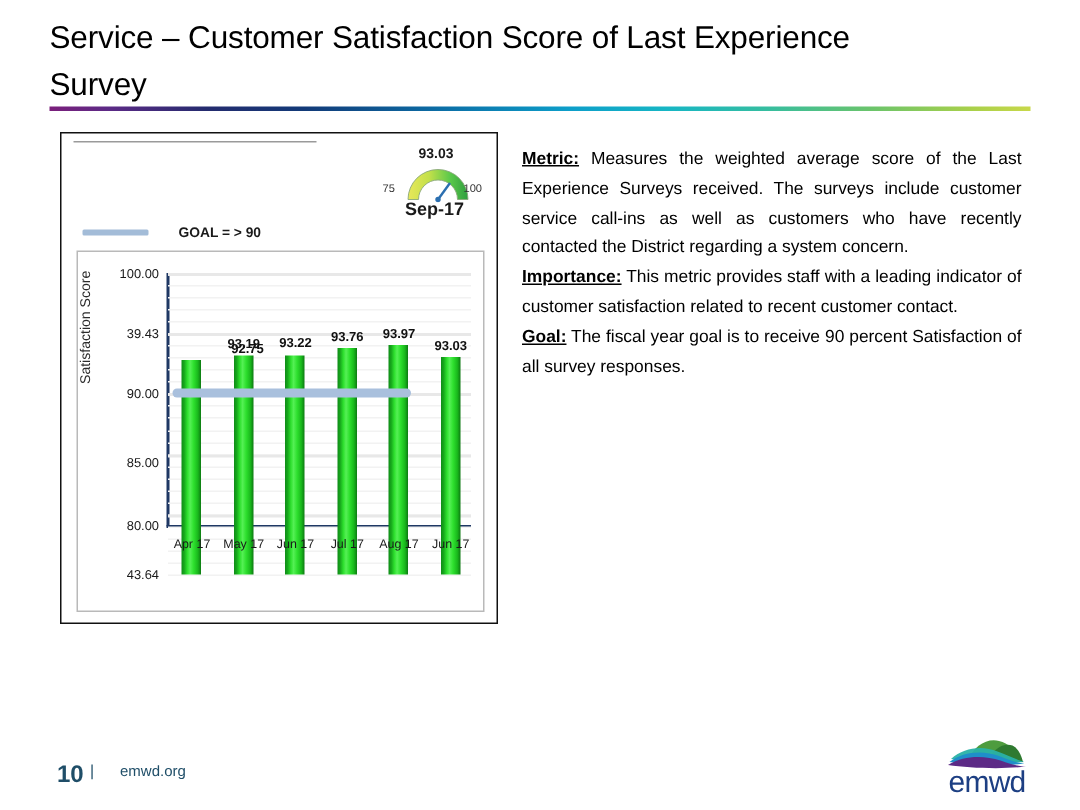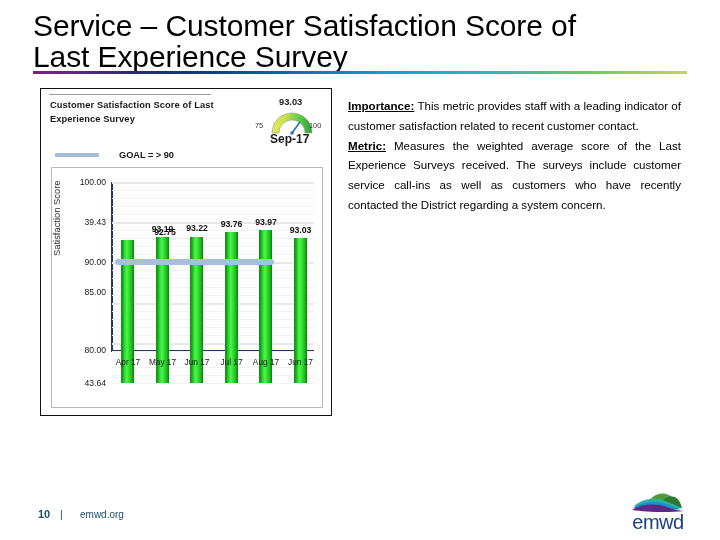--- a/index.html
+++ b/index.html
@@ -10,21 +10,21 @@
     width: 720px; height: 540px;
     position: relative; overflow: hidden;
     font-family: "Liberation Sans", sans-serif;
     color: #000000;
   }
 
   
   #slide-title {
     position: absolute;
     left: 33px; top: 10px; width: 600px;
-    font-size: 30px;
+    font-size: 21px;
     line-height: 31px;
     color: #000000;
     font-weight: 400;
     letter-spacing: -0.1px;
   }
   #title-rule {
     position: absolute;
     left: 33px; top: 71px; width: 654px; height: 3px;
     background: linear-gradient(to right,
         #7b1f7b 0%,
@@ -157,21 +157,21 @@
     text-align: justify; color: #000000;
   }
   #body-copy p { margin: 0; }
   #body-copy .lead {
     font-weight: bold; text-decoration: underline;
   }
 
   
   #footer-page {
     position: absolute; left: 38px; top: 508px;
-    font-size: 11px; color: #1f4e68; font-weight: 600;
+    font-size: 16px; color: #1f4e68; font-weight: 600;
   }
   #footer-sep {
     position: absolute; left: 60px; top: 508px;
     font-size: 10.5px; color: #1f4e68;
   }
   #footer-site {
     position: absolute; left: 80px; top: 509px;
     font-size: 10px; color: #1f4e68;
   }
   #footer-logo {
@@ -186,21 +186,20 @@
 </style>
 </head>
 <body>
 
 <div id="slide-title">Service – Customer Satisfaction Score of Last Experience Survey</div>
 <div id="title-rule"></div>
 
 <div id="chart-card">
 
   <div id="chart-header-rule"></div>
-  <div id="chart-title">Customer Satisfaction Score of Last Experience Survey</div>
 
   <div id="gauge-block">
     <div id="gauge-value">93.03</div>
     <svg id="gauge-svg" width="46" height="26" viewBox="0 0 46 26">
       <defs>
         <linearGradient id="gaugeGrad" x1="0" y1="0" x2="1" y2="0">
           <stop offset="0%" stop-color="#e8e85a"></stop>
           <stop offset="35%" stop-color="#c3e04a"></stop>
           <stop offset="70%" stop-color="#5cc94a"></stop>
           <stop offset="100%" stop-color="#2f9e3f"></stop>
@@ -251,21 +250,21 @@
         <div class="gridline minor" style="top: 30.08px;"></div>
         <div class="gridline minor" style="top: 22.04px;"></div>
         <div class="gridline minor" style="top: 14px;"></div>
         <div class="gridline" style="top: 14px;"></div>
         <div class="y-tick" style="top: 14px;">100.00</div>
         <div class="gridline" style="top: 54.2px;"></div>
         <div class="y-tick" style="top: 54.2px;">39.43</div>
         <div class="gridline" style="top: 94.4px;"></div>
         <div class="y-tick" style="top: 94.4px;">90.00</div>
         <div class="gridline" style="top: 134.6px;"></div>
-        <div class="y-tick" style="top: 124px;">85.00</div>
+        <div class="y-tick" style="top: 140px;">85.00</div>
         <div class="gridline" style="top: 174.8px;"></div>
         <div class="y-tick" style="top: 182px;">80.00</div>
         <div class="y-tick" style="top: 215px;">43.64</div>
         <div class="bar" style="left: 69px; top: 72.29px; height: 142.71px;"></div>
         <div class="bar-label" style="left: 59px; top: 59.29px; padding-left: 37px;">92.75</div>
         <div class="x-tick" style="left: 56px;">Apr 17</div>
         <div class="bar" style="left: 103.5px; top: 68.7524px; height: 146.248px;"></div>
         <div class="bar-label" style="left: 93.5px; top: 55.7524px;">93.19</div>
         <div class="x-tick" style="left: 90.5px;">May 17</div>
         <div class="bar" style="left: 138px; top: 68.5112px; height: 146.489px;"></div>
@@ -279,22 +278,23 @@
         <div class="x-tick" style="left: 194px;">Aug 17</div>
         <div class="bar" style="left: 241.5px; top: 70.0388px; height: 144.961px;"></div>
         <div class="bar-label" style="left: 231.5px; top: 57.0388px;">93.03</div>
         <div class="x-tick" style="left: 228.5px;">Jun 17</div>
         <div id="goal-line" style="top: 91.4px; left: 63px; right: 48px;"></div>
       </div>
   </div>
 </div>
 
 <div id="body-copy">
+    <p><span class="lead">Metric:</span><span> Measures the weighted average score of the Last Experience Surveys received. The surveys include customer service call-ins as well as customers who have recently contacted the District regarding a system concern.</span></p>
     <p><span class="lead">Importance:</span><span> This metric provides staff with a leading indicator of customer satisfaction related to recent customer contact.</span></p>
-    <p><span class="lead">Metric:</span><span> Measures the weighted average score of the Last Experience Surveys received. The surveys include customer service call-ins as well as customers who have recently contacted the District regarding a system concern.</span></p>
+    <p><span class="lead">Goal:</span><span> The fiscal year goal is to receive 90 percent Satisfaction of all survey responses.</span></p>
   </div>
 
 <div id="footer-page">10</div>
 <div id="footer-sep">|</div>
 <div id="footer-site">emwd.org</div>
 
 <div id="footer-logo">
   <svg width="66" height="22" viewBox="0 0 66 22">
     <path d="M20,17 C24,6 33,1 41,3 C49,5 53,11 55,17 C46,17 29,17 20,17 Z" fill="#4e9c3f"></path>
     <path d="M33,17 C37,8 44,4 50,6 C54,8 56,13 57,17 Z" fill="#2f7a30"></path>

